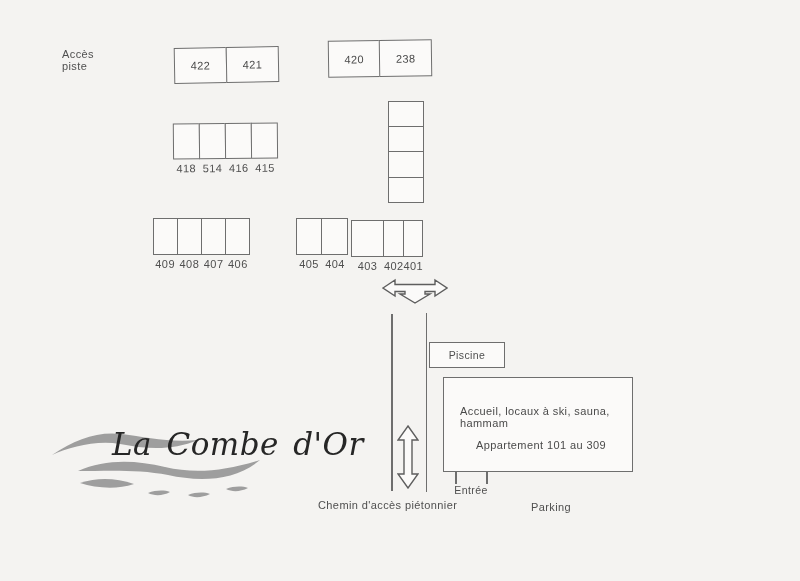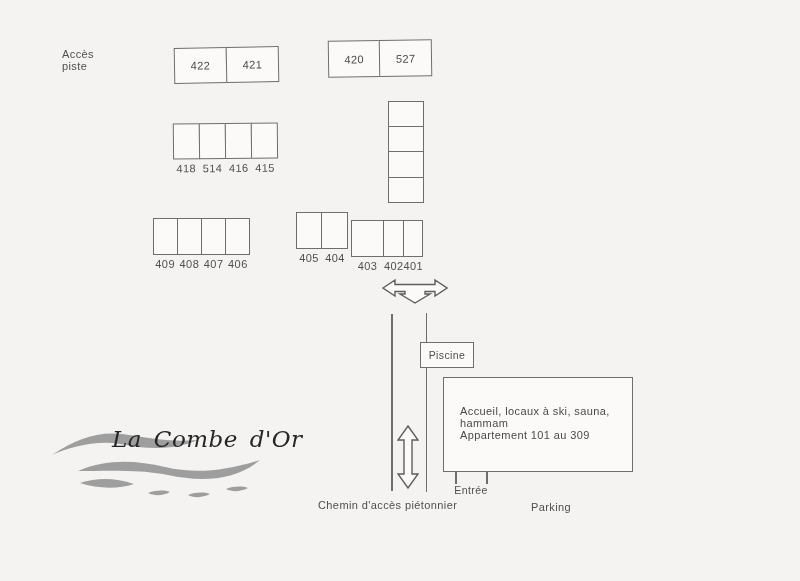--- a/index.html
+++ b/index.html
@@ -59,29 +59,29 @@
     font-size:10.5px;color:#4f4f4f;letter-spacing:.4px;
   }
   .bigbox{
     position:absolute;
     background:#fbfaf9;border:1.2px solid #6e6e6e;box-sizing:border-box;
     padding:27px 10px 8px 16px;
   }
   .bigbox-line{
     font-size:11px;color:#4a4a4a;letter-spacing:.4px;
   }
-  .bigbox-line + .bigbox-line{}
+  .bigbox-line + .bigbox-line{margin-top:10px;text-align:center;}
   
   .arrow-svg polygon{fill:#fbfaf9;stroke:#5e5e5e;stroke-width:1.4;}
   
   .logo-text{
     position:absolute;
     font-family:"DejaVu Serif","Liberation Serif",serif;
     font-style:italic;
-    font-size:23px;
+    font-size:31px;
     color:#262626;
     letter-spacing:.5px;
     word-spacing:4px;
     white-space:nowrap;
   }
   .waves path{fill:#9e9e9e;}
 </style>
 </head>
 <body>
 
@@ -93,21 +93,21 @@
   <div class="block" style="left:174px;top:47px;width:105px;transform:rotate(-1deg);">
     <div class="cells" style="height:36px;">
         <div class="cell">422</div>
         <div class="cell">421</div>
       </div>
   </div>
 
   <div class="block" style="left:328px;top:40px;width:104px;transform:rotate(-0.8deg);">
     <div class="cells" style="height:37px;">
         <div class="cell">420</div>
-        <div class="cell">527</div>
+        <div class="cell">238</div>
       </div>
   </div>
 
   <div class="vblock" style="left:388px;top:101px;height:102px;">
     <div class="vcells" style="height:102px;">
         <div class="cell"></div>
         <div class="cell"></div>
         <div class="cell"></div>
         <div class="cell"></div>
       </div>
@@ -136,21 +136,21 @@
         <div class="cell"></div>
       </div>
     <div class="labels">
         <div class="unit-label">409</div>
         <div class="unit-label">408</div>
         <div class="unit-label">407</div>
         <div class="unit-label">406</div>
       </div>
   </div>
 
-  <div class="block" style="left:275px;top:212px;width:52px;padding-left:21px;">
+  <div class="block" style="left:275px;top:218px;width:52px;padding-left:21px;">
     <div class="cells" style="height:37px;">
         <div class="cell"></div>
         <div class="cell"></div>
       </div>
     <div class="labels">
         <div class="unit-label">405</div>
         <div class="unit-label">404</div>
       </div>
   </div>
 
@@ -171,21 +171,21 @@
     <polygon points="1,10 13,2 13,6.5 53,6.5 53,2 65,10 53,18 53,13.5 43,13.5 43,16 48,16 33,25 18,16 23,16 23,13.5 13,13.5 13,18"></polygon>
   </svg>
 
   <div class="vline" style="left:391px;top:314px;height:177px;"></div>
   <div class="vline" style="left:425.5px;top:313px;height:179px;"></div>
 
   <svg class="abs arrow-svg" style="left:397px;top:425px;" width="22" height="64" viewBox="0 0 22 64">
     <polygon points="11,1 21,15 15,15 15,49 21,49 11,63 1,49 7,49 7,15 1,15"></polygon>
   </svg>
 
-  <div class="smallbox" style="left:420px;top:342px;width:54px;height:26px;text-align:center;">
+  <div class="smallbox" style="left:429px;top:342px;width:76px;height:26px;text-align:center;">
     <span>Piscine</span>
   </div>
 
   <div class="bigbox" style="left:443px;top:377px;width:190px;height:95px;">
     <div class="bigbox-line">Accueil, locaux à ski, sauna, hammam</div>
     <div class="bigbox-line">Appartement 101 au 309</div>
   </div>
 
   <div class="vline" style="left:455px;top:471px;height:13px;"></div>
   <div class="vline" style="left:486px;top:471px;height:13px;"></div>

